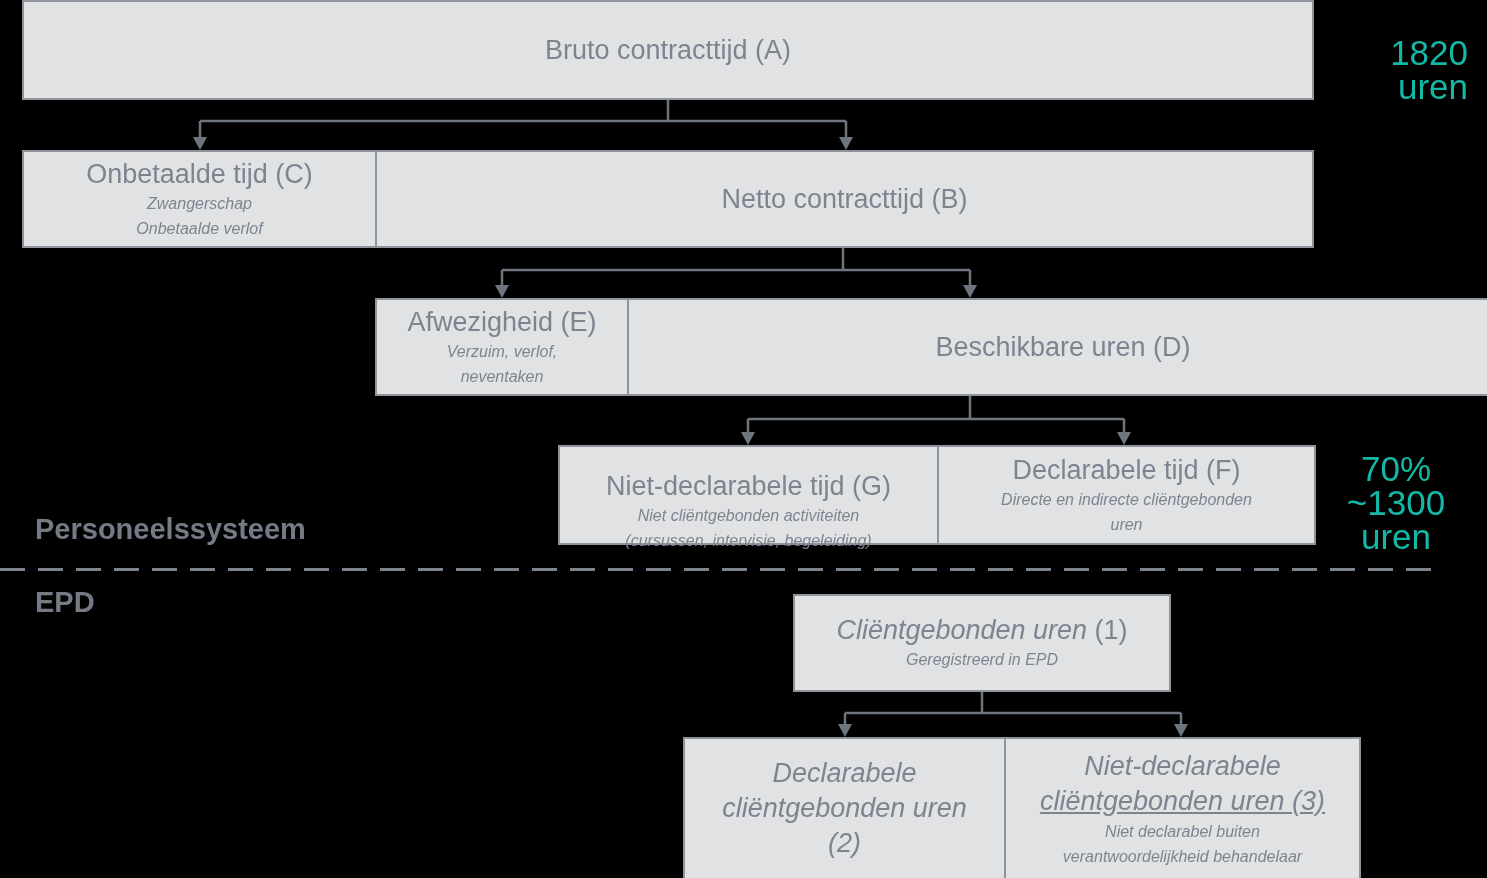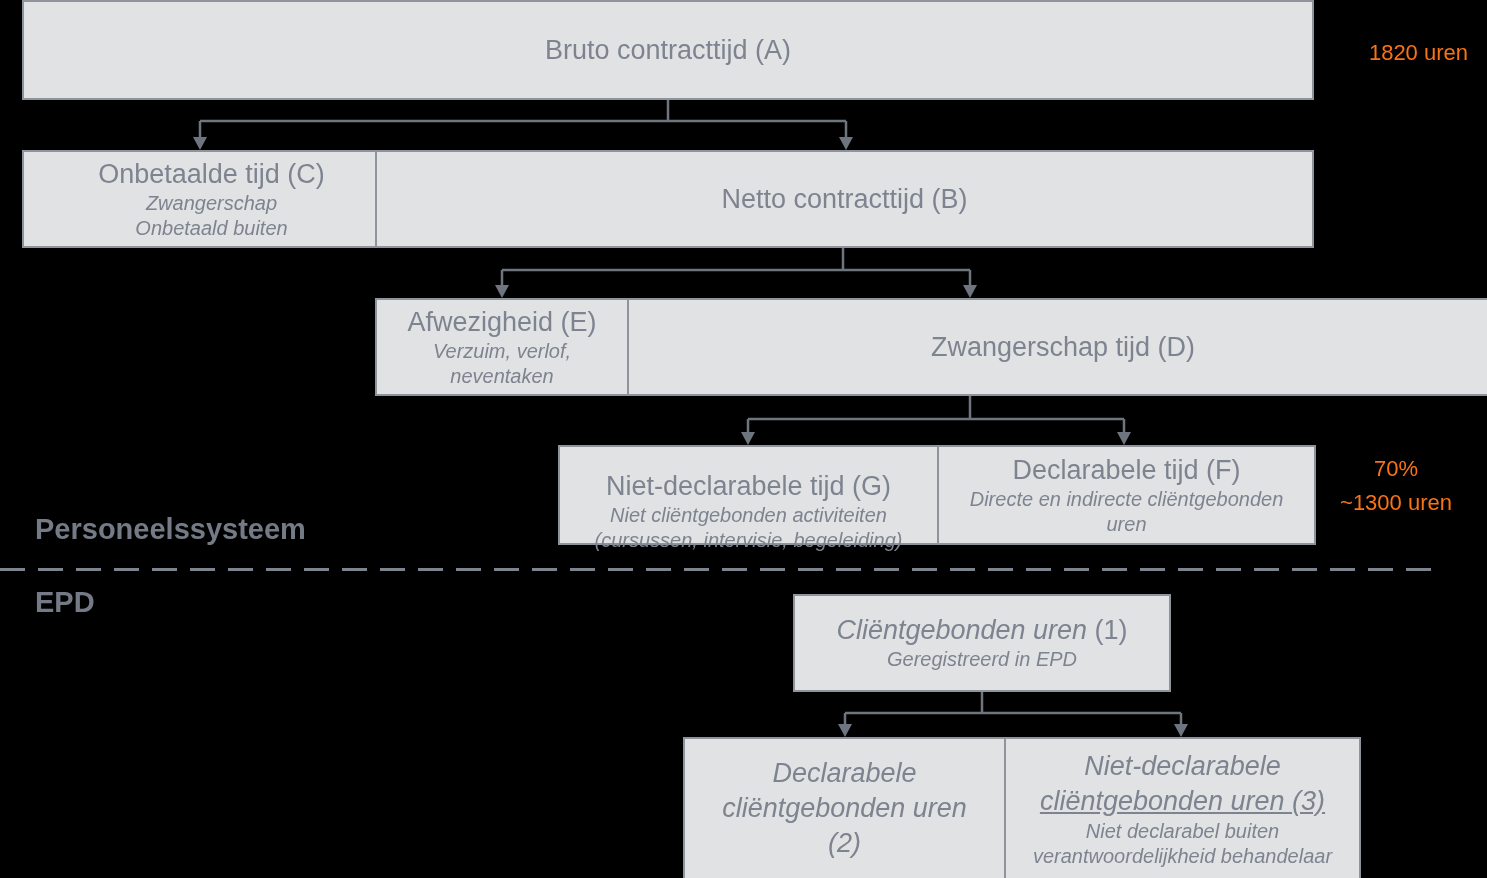--- a/index.html
+++ b/index.html
@@ -10,23 +10,23 @@
   .rowbox{
     position:absolute;background:#e1e2e4;border:2px solid #8f939b;box-sizing:border-box;
   }
   .cell{
     position:absolute;top:0;bottom:0;display:flex;flex-direction:column;
     justify-content:center;align-items:center;text-align:center;
   }
   .divider{position:absolute;top:0;bottom:0;width:2px;background:#8f939b;}
   .box-title{font-size:27px;color:#7d8490;line-height:33px;}
   .box-title.it{font-style:italic;}
-  .box-sub{font-size:20px;font-style:italic;color:#7d8490;line-height:25px;}
+  .box-sub{font-size:16px;font-style:italic;color:#7d8490;line-height:25px;}
   .side-label{
-    position:absolute;font-size:22px;color:#f97316;line-height:34px;text-align:center;
+    position:absolute;font-size:35px;color:#14b8a6;line-height:34px;text-align:center;
   }
   .section-label{
     position:absolute;font-size:29px;font-weight:bold;color:#747b86;
   }
   .dashed-sep{
     position:absolute;height:3px;
     background:repeating-linear-gradient(to right,#7d848e 0 25px,transparent 25px 38px);
   }
   #connectors{position:absolute;left:0;top:0;pointer-events:none;}
   .upright{font-style:normal;}
@@ -38,40 +38,40 @@
 
   <div class="rowbox" style="left:22px;top:0;width:1292px;height:100px;">
     <div class="cell" style="left:0;right:0;">
       <div class="box-title">Bruto contracttijd (A)</div>
     </div>
   </div>
 
   <div class="side-label" style="left:1322px;top:36px;width:146px;text-align:right;">1820 uren</div>
 
   <div class="rowbox" style="left:22px;top:150px;width:1292px;height:98px;">
-    <div class="cell" style="left:0;width:351px;margin-left:12px;">
+    <div class="cell" style="left:0;width:351px;">
       <div class="box-title">Onbetaalde tijd (C)</div>
       <div class="box-sub">Zwangerschap</div>
-      <div class="box-sub">Onbetaald buiten</div>
+      <div class="box-sub">Onbetaalde verlof</div>
     </div>
     <div class="divider" style="left:351px;"></div>
     <div class="cell" style="left:353px;right:0;">
       <div class="box-title">Netto contracttijd (B)</div>
     </div>
   </div>
 
   <div class="rowbox" style="left:375px;top:298px;width:1124px;height:98px;">
     <div class="cell" style="left:0;width:250px;">
       <div class="box-title">Afwezigheid (E)</div>
       <div class="box-sub">Verzuim, verlof,</div>
       <div class="box-sub">neventaken</div>
     </div>
     <div class="divider" style="left:250px;"></div>
     <div class="cell" style="left:252px;right:0;">
-      <div class="box-title">Zwangerschap tijd (D)</div>
+      <div class="box-title">Beschikbare uren (D)</div>
     </div>
   </div>
 
   <div class="rowbox" style="left:558px;top:445px;width:758px;height:100px;">
     <div class="cell" style="left:0;width:377px;margin-top:32px;">
       <div class="box-title">Niet-declarabele tijd (G)</div>
       <div class="box-sub">Niet cliëntgebonden activiteiten</div>
       <div class="box-sub">(cursussen, intervisie, begeleiding)</div>
     </div>
     <div class="divider" style="left:377px;"></div>

